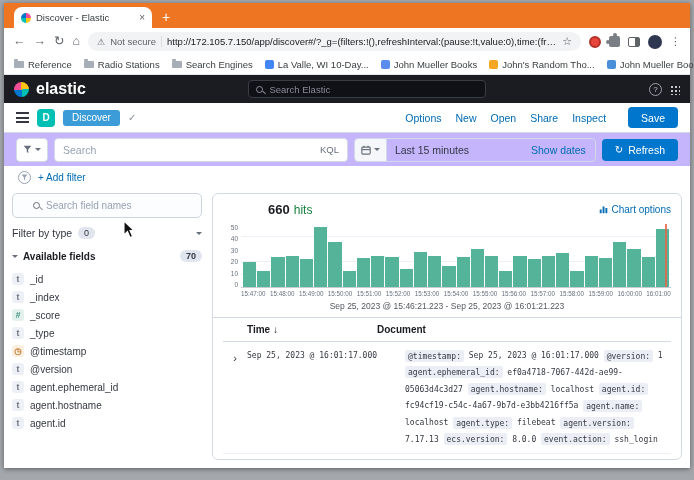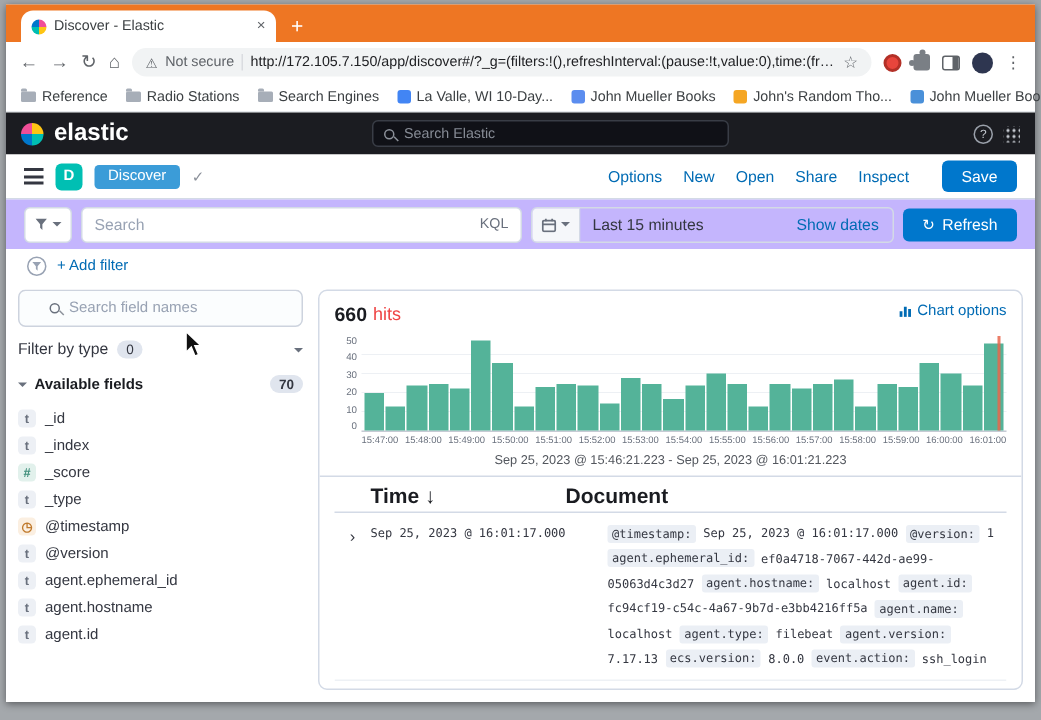--- a/index.html
+++ b/index.html
@@ -2,21 +2,21 @@
 <html><head>
 <meta charset="utf-8">
 <style>
   * {margin:0;padding:0;box-sizing:border-box;}
   html,body {width:694px;height:480px;overflow:hidden;}
   body {font-family:"Liberation Sans",sans-serif;background:#A4A8AC;position:relative;}
   .window {position:absolute;left:4px;top:3px;width:686px;height:465px;background:#fff;display:flex;flex-direction:column;box-shadow:0 1px 5px rgba(0,0,0,.45);}
 
   
   .titlebar {height:25px;background:#EE7623;display:flex;align-items:flex-end;padding-left:10px;flex:none;}
-  .tab {width:170px;height:21px;background:#fff;border-radius:8px 8px 0 0;display:flex;align-items:center;gap:5px;padding:0 7px;font-size:9.5px;color:#3C4043;}
+  .tab {width:138px;height:21px;background:#fff;border-radius:8px 8px 0 0;display:flex;align-items:center;gap:5px;padding:0 7px;font-size:9.5px;color:#3C4043;}
   .tab-title {flex:1;white-space:nowrap;overflow:hidden;}
   .tab-close {color:#5F6368;font-size:10px;}
   .favicon {width:10px;height:10px;border-radius:50%;background:conic-gradient(#F04E98 0 25%,#FEC514 25% 50%,#00BFB3 50% 75%,#0077CC 75% 100%);flex:none;}
   .newtab {color:#fff;font-size:14px;margin:0 0 4px 10px;line-height:1;}
 
   .navbar {height:27px;background:#fff;display:flex;align-items:center;gap:8px;padding:0 9px;flex:none;}
   .navbtn {color:#5F6368;font-size:12.5px;line-height:1;}
   .addressbar {flex:1;height:19px;background:#F1F3F4;border-radius:10px;display:flex;align-items:center;gap:5px;padding:0 9px;font-size:9.5px;color:#5F6368;min-width:0;}
   .warn {font-size:9px;}
   .addr-sep {width:1px;height:11px;background:#DADCE0;flex:none;}
@@ -98,35 +98,35 @@
   .avail {display:flex;align-items:center;gap:5px;font-size:10px;font-weight:bold;color:#1A1C21;margin-top:2px;}
   .avail .badge {margin-left:auto;}
   .fieldlist {overflow:hidden;}
   .fielditem {display:flex;align-items:center;gap:6px;height:18px;font-size:10px;color:#343741;}
   .ficon {width:12px;height:12px;border-radius:3px;display:flex;align-items:center;justify-content:center;font-size:8.5px;font-weight:bold;flex:none;}
   .ficon.t {background:#EDF0F5;color:#69707D;}
   .ficon.number {background:#E2F1EC;color:#3E8E7A;}
   .ficon.date {background:#FBEFE1;color:#C07A2D;}
 
   .card {flex:1;border:1px solid #D3DAE6;border-radius:6px;background:#fff;padding:8px 10px 0;display:flex;flex-direction:column;min-width:0;overflow:hidden;}
-  .card-head {display:flex;align-items:flex-start;gap:4px;}
+  .card-head {display:flex;align-items:center;gap:4px;margin-left:45px;}
   .hits-num {font-size:13px;font-weight:bold;color:#1A1C21;}
-  .hits-label {font-size:12px;color:#ef4444;}
+  .hits-label {font-size:12px;color:#15803d;}
   .chartopt {margin-left:auto;color:#006BB4;font-size:10px;display:flex;align-items:center;gap:4px;}
   .chart-wrap {display:flex;margin-top:7px;}
   .yaxis {width:18px;height:64px;display:flex;flex-direction:column;justify-content:space-between;align-items:flex-end;font-size:6.5px;color:#69707D;padding-right:3px;flex:none;}
   .plot {flex:1;height:64px;position:relative;border-bottom:1px solid #C6CBD4;background:repeating-linear-gradient(to top,transparent 0 12px,#EDF0F4 12px 12.8px);min-width:0;}
   .bars {position:absolute;inset:0;display:flex;align-items:flex-end;gap:1px;padding:0 2px;}
   .bar {flex:1;min-width:0;}
   .tmarker {position:absolute;top:0;bottom:0;right:4px;width:2px;background:#E7664C;opacity:.85;}
   .xlabels {display:flex;justify-content:space-between;margin-left:18px;font-size:6.3px;color:#69707D;padding-top:2px;}
   .xlabels span {white-space:nowrap;}
   .caption {text-align:center;font-size:8.5px;color:#53575E;margin:4px 0 6px;}
   .cdiv {border-top:1px solid #D3DAE6;margin:0 -10px;}
-  .thead {display:flex;align-items:center;height:24px;font-size:14px;font-weight:bold;color:#1A1C21;border-bottom:1px solid #D3DAE6;}
+  .thead {display:flex;align-items:center;height:24px;font-size:10px;font-weight:bold;color:#1A1C21;border-bottom:1px solid #D3DAE6;}
   .cx {width:24px;flex:none;text-align:center;}
   .ct {width:130px;flex:none;}
   .cd {flex:1;min-width:0;}
   .rows {flex:1;overflow:hidden;}
   .trow {display:flex;border-bottom:1px solid #EEF1F5;padding:6px 0 4px;}
   .expand-chevron {color:#343741;font-size:11px;line-height:1.4;}
   .time-cell {width:130px;flex:none;font-family:"DejaVu Sans Mono",monospace;font-size:8px;color:#343741;padding-top:3px;white-space:nowrap;}
   .doc-cell {flex:1;min-width:0;font-family:"DejaVu Sans Mono",monospace;font-size:8px;line-height:2.1;color:#343741;word-break:break-word;margin-left:28px;}
   .fchip {background:#EBEFF5;border-radius:2px;padding:1.5px 3px;}
 

